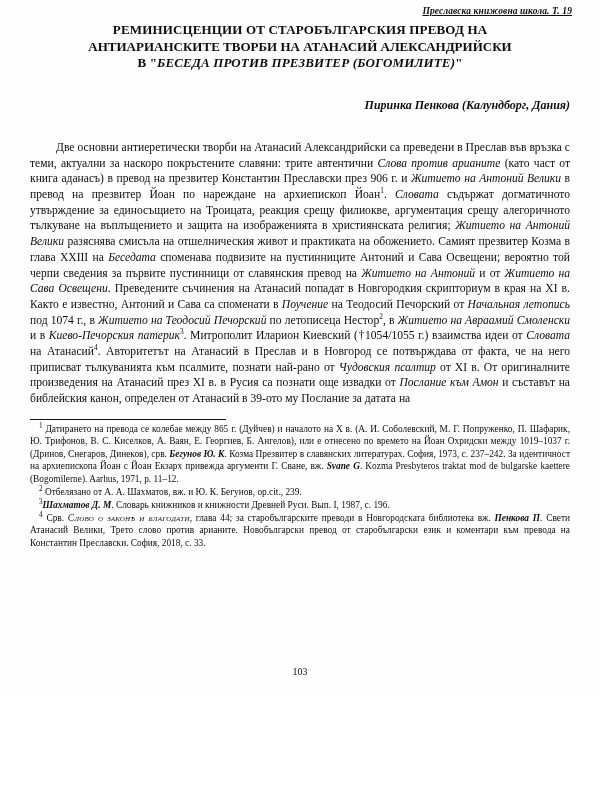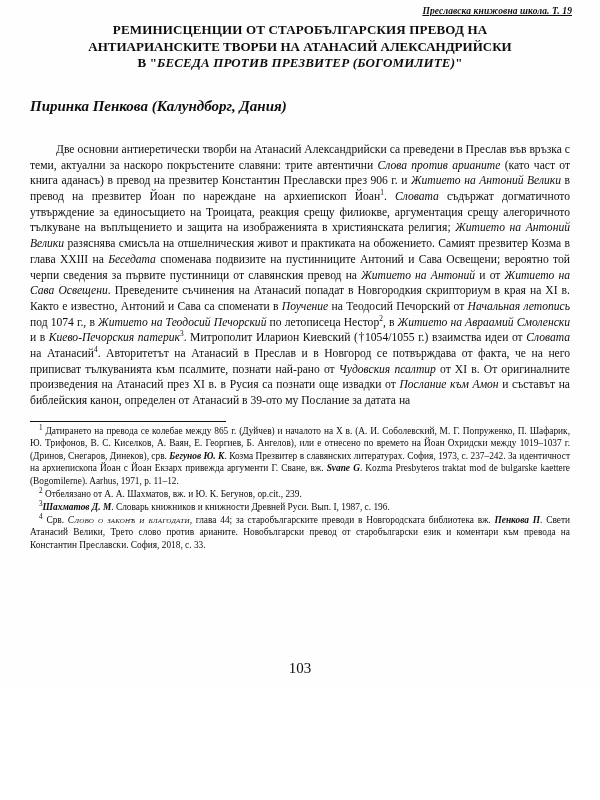--- a/index.html
+++ b/index.html
@@ -47,24 +47,24 @@
     font-size: 13px;
     line-height: 1.28;
     letter-spacing: 0.15px;
     margin: 0 0 0 0;
   }
   .title-block .tline { display: block; white-space: nowrap; }
   .title-block .italic { font-style: italic; }
   .title-line-2 { letter-spacing: 0px; }
 
   .author {
-    text-align: left;
+    text-align: right;
     font-style: italic;
     font-weight: bold;
-    font-size: 15px;
+    font-size: 12px;
     margin-top: 26px;
     margin-bottom: 0;
   }
 
   
   .body-text {
     margin-top: 27px;
     font-size: 11.6px;
     line-height: 1.355;
     text-align: justify;
@@ -107,21 +107,21 @@
     font-style: italic;
     letter-spacing: 0.2px;
   }
 
   .page-number {
     position: absolute;
     left: 0;
     right: 0;
     bottom: 14px;
     text-align: center;
-    font-size: 15px;
+    font-size: 10px;
   }
 </style>
 </head>
 <body>
 
 <div class="page">
 
   <div class="running-head">Преславска книжовна школа. Т. 19</div>
 
   <div class="title-block">

